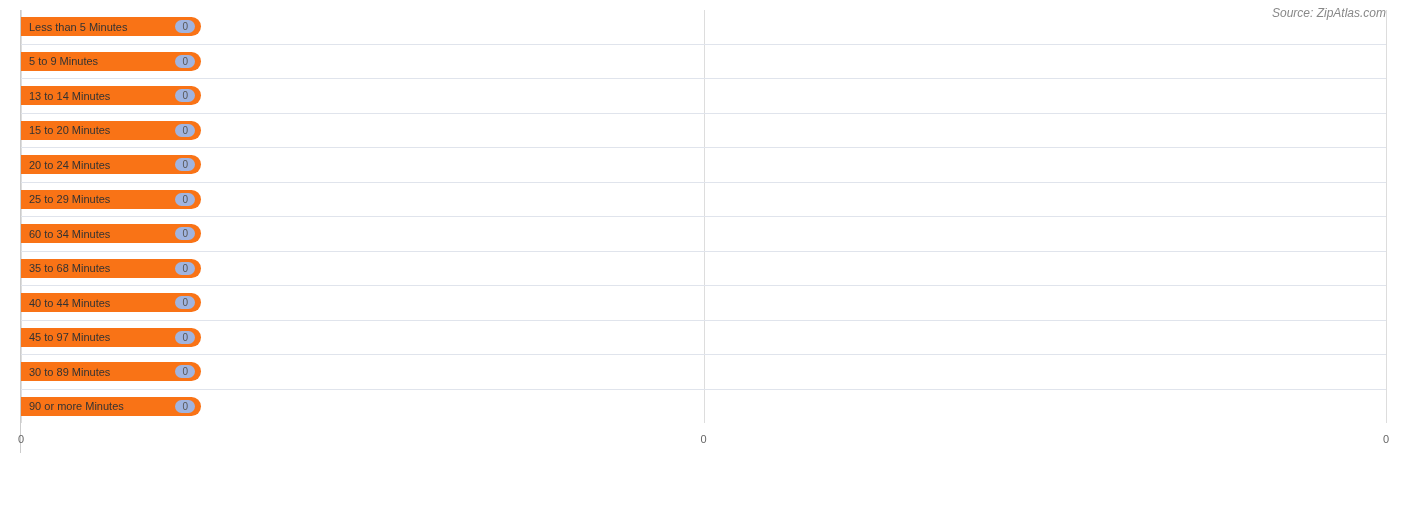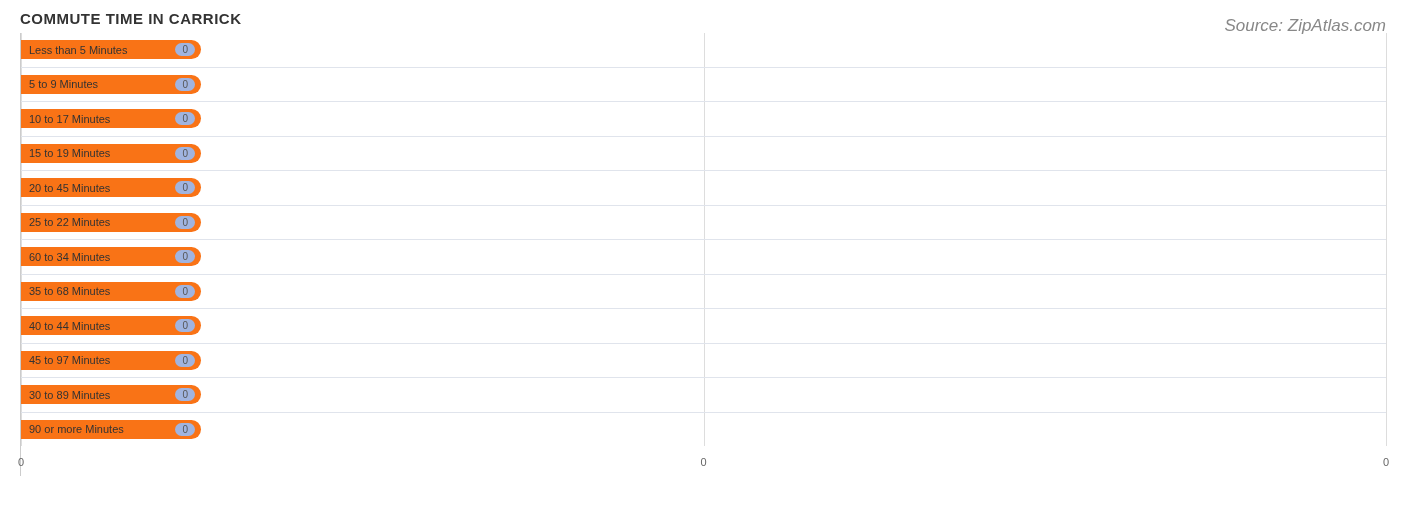--- a/index.html
+++ b/index.html
@@ -19,23 +19,23 @@
     .chart-title {
       font-size: 15px;
       font-weight: bold;
       color: #333;
       text-transform: uppercase;
       letter-spacing: 0.5px;
       margin-bottom: 6px;
     }
     .source-text {
       position: absolute;
-      top: 16px;
+      top: 6px;
       right: 20px;
-      font-size: 17px;
+      font-size: 12px;
       color: #888;
       font-style: italic;
     }
     .chart-area {
       position: relative;
       width: 100%;
       height: calc(100% - 30px);
       border-left: 1px solid #ccc;
     }
     
@@ -121,21 +121,20 @@
       height: 16px;
       background: #8fa8d8;
       border-radius: 0 3px 3px 0;
       min-width: 0;
     }
   </style>
 </head>
 <body>
 
 <div class="chart-container">
-  <div class="chart-title">COMMUTE TIME IN CARRICK</div>
   <div class="source-text">Source: ZipAtlas.com</div>
 
   <div class="chart-area">
 
     <div class="grid-lines">
       <div class="grid-line" style="left:0%"></div>
       <div class="grid-line" style="left:50%"></div>
       <div class="grid-line" style="left:100%"></div>
       <div class="grid-label" style="left:0%">0</div>
       <div class="grid-label" style="left:50%">0</div>
@@ -156,48 +155,48 @@
           <div class="bar-label-pill">
             <span class="bar-label-text">5 to 9 Minutes</span>
             <span class="bar-value-badge">0</span>
           </div>
           <div class="bar-track">
             <div class="bar-fill" style="width: 0%;"></div>
           </div>
         </div>
         <div class="bar-row">
           <div class="bar-label-pill">
-            <span class="bar-label-text">10 to 17 Minutes</span>
-            <span class="bar-value-badge">0</span>
-          </div>
-          <div class="bar-track">
-            <div class="bar-fill" style="width: 0%;"></div>
-          </div>
-        </div>
-        <div class="bar-row">
-          <div class="bar-label-pill">
-            <span class="bar-label-text">15 to 19 Minutes</span>
-            <span class="bar-value-badge">0</span>
-          </div>
-          <div class="bar-track">
-            <div class="bar-fill" style="width: 0%;"></div>
-          </div>
-        </div>
-        <div class="bar-row">
-          <div class="bar-label-pill">
-            <span class="bar-label-text">20 to 45 Minutes</span>
-            <span class="bar-value-badge">0</span>
-          </div>
-          <div class="bar-track">
-            <div class="bar-fill" style="width: 0%;"></div>
-          </div>
-        </div>
-        <div class="bar-row">
-          <div class="bar-label-pill">
-            <span class="bar-label-text">25 to 22 Minutes</span>
+            <span class="bar-label-text">13 to 14 Minutes</span>
+            <span class="bar-value-badge">0</span>
+          </div>
+          <div class="bar-track">
+            <div class="bar-fill" style="width: 0%;"></div>
+          </div>
+        </div>
+        <div class="bar-row">
+          <div class="bar-label-pill">
+            <span class="bar-label-text">15 to 20 Minutes</span>
+            <span class="bar-value-badge">0</span>
+          </div>
+          <div class="bar-track">
+            <div class="bar-fill" style="width: 0%;"></div>
+          </div>
+        </div>
+        <div class="bar-row">
+          <div class="bar-label-pill">
+            <span class="bar-label-text">20 to 24 Minutes</span>
+            <span class="bar-value-badge">0</span>
+          </div>
+          <div class="bar-track">
+            <div class="bar-fill" style="width: 0%;"></div>
+          </div>
+        </div>
+        <div class="bar-row">
+          <div class="bar-label-pill">
+            <span class="bar-label-text">25 to 29 Minutes</span>
             <span class="bar-value-badge">0</span>
           </div>
           <div class="bar-track">
             <div class="bar-fill" style="width: 0%;"></div>
           </div>
         </div>
         <div class="bar-row">
           <div class="bar-label-pill">
             <span class="bar-label-text">60 to 34 Minutes</span>
             <span class="bar-value-badge">0</span>

